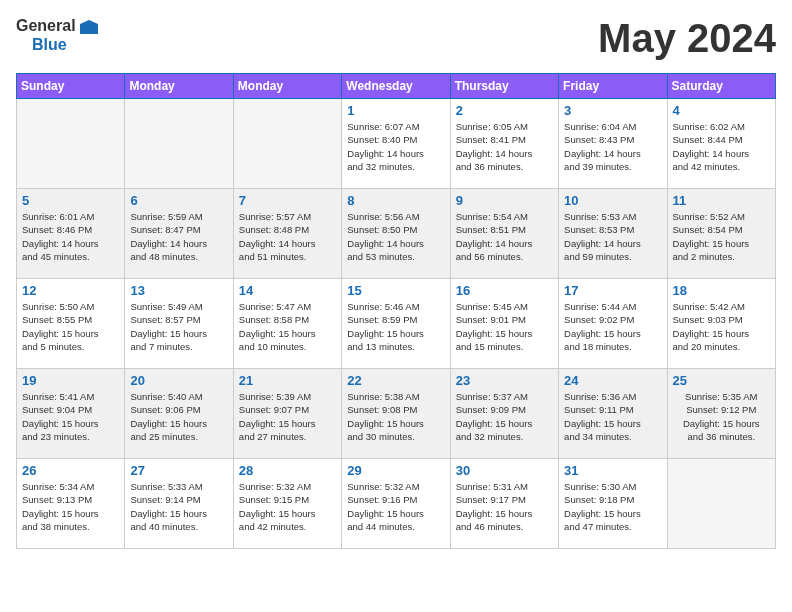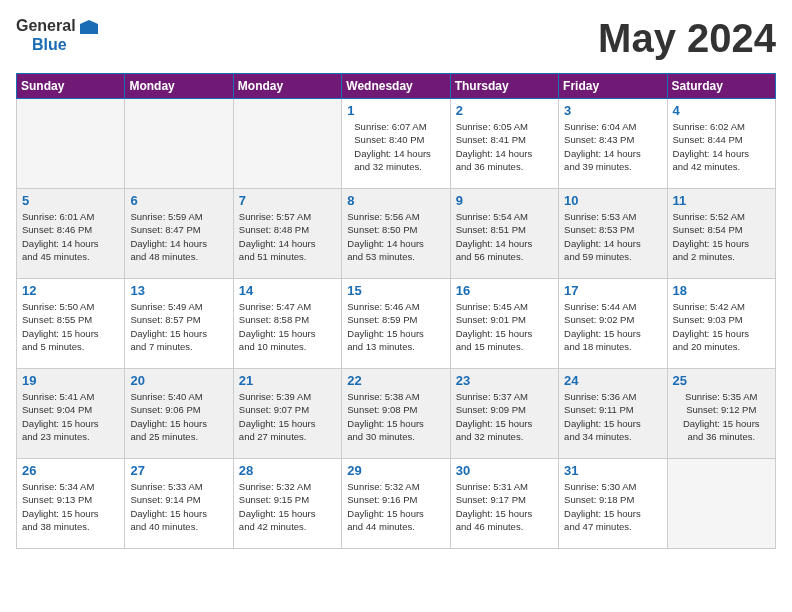--- a/index.html
+++ b/index.html
@@ -32,21 +32,21 @@
     .location {
       font-size: 14px;
       color: #555;
     }
     table {
       width: 100%;
       border-collapse: collapse;
       table-layout: fixed;
     }
     th {
-      background: #701a75;
+      background: #8b5cf6;
       color: #fff;
       padding: 5px 4px;
       font-size: 12px;
       font-weight: bold;
       text-align: left;
       border: 1px solid #1a6cb5;
     }
     td {
       border: 1px solid #ccc;
       vertical-align: top;
@@ -107,21 +107,21 @@
         <th>Saturday</th>
       </tr>
   </thead>
   <tbody id="calendar-body">
   <tr>
         <td class="empty"></td>
         <td class="empty"></td>
         <td class="empty"></td>
         <td>
           <span class="day-num">1</span>
-          <div class="day-info" style="white-space: pre-line; margin-left: 7px;">Sunrise: 6:07 AM
+          <div class="day-info" style="white-space: pre-line;">Sunrise: 6:07 AM
 Sunset: 8:40 PM
 Daylight: 14 hours
 and 32 minutes.</div>
         </td>
         <td>
           <span class="day-num">2</span>
           <div class="day-info" style="white-space: pre-line;">Sunrise: 6:05 AM
 Sunset: 8:41 PM
 Daylight: 14 hours
 and 36 minutes.</div>

